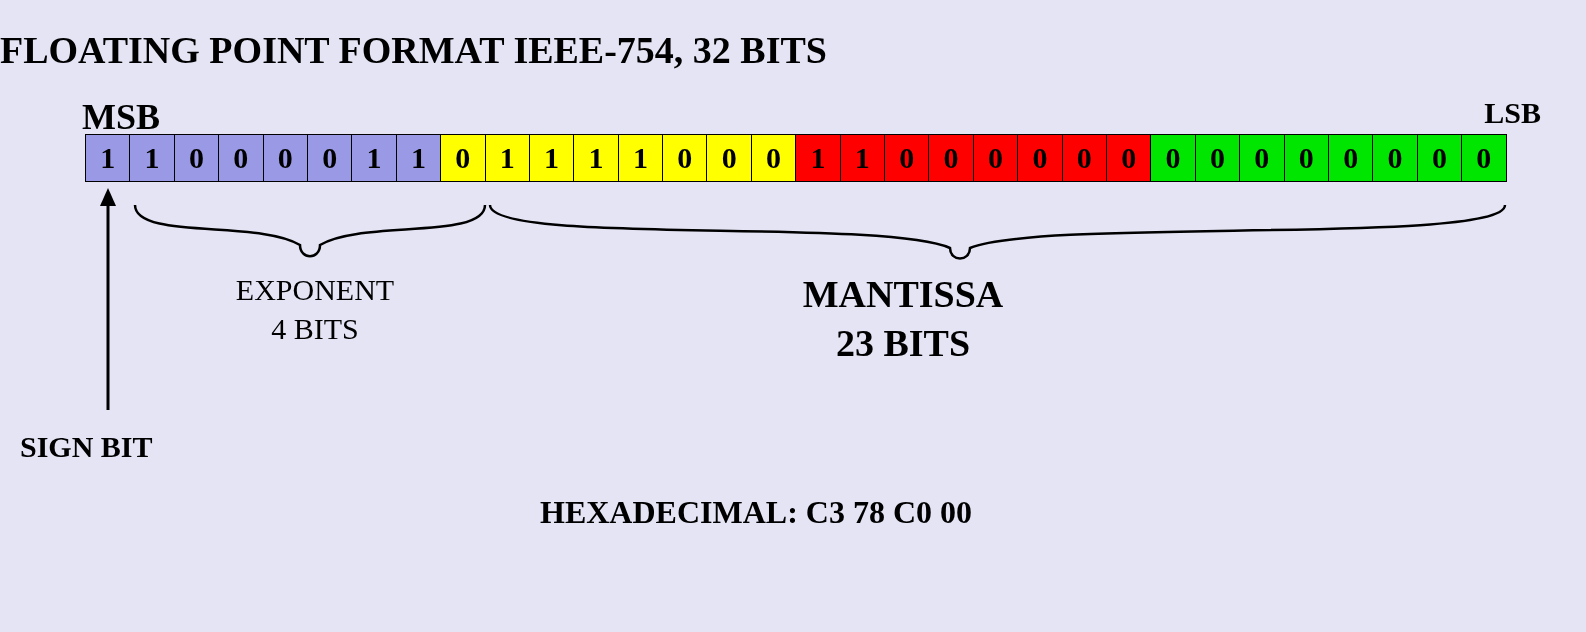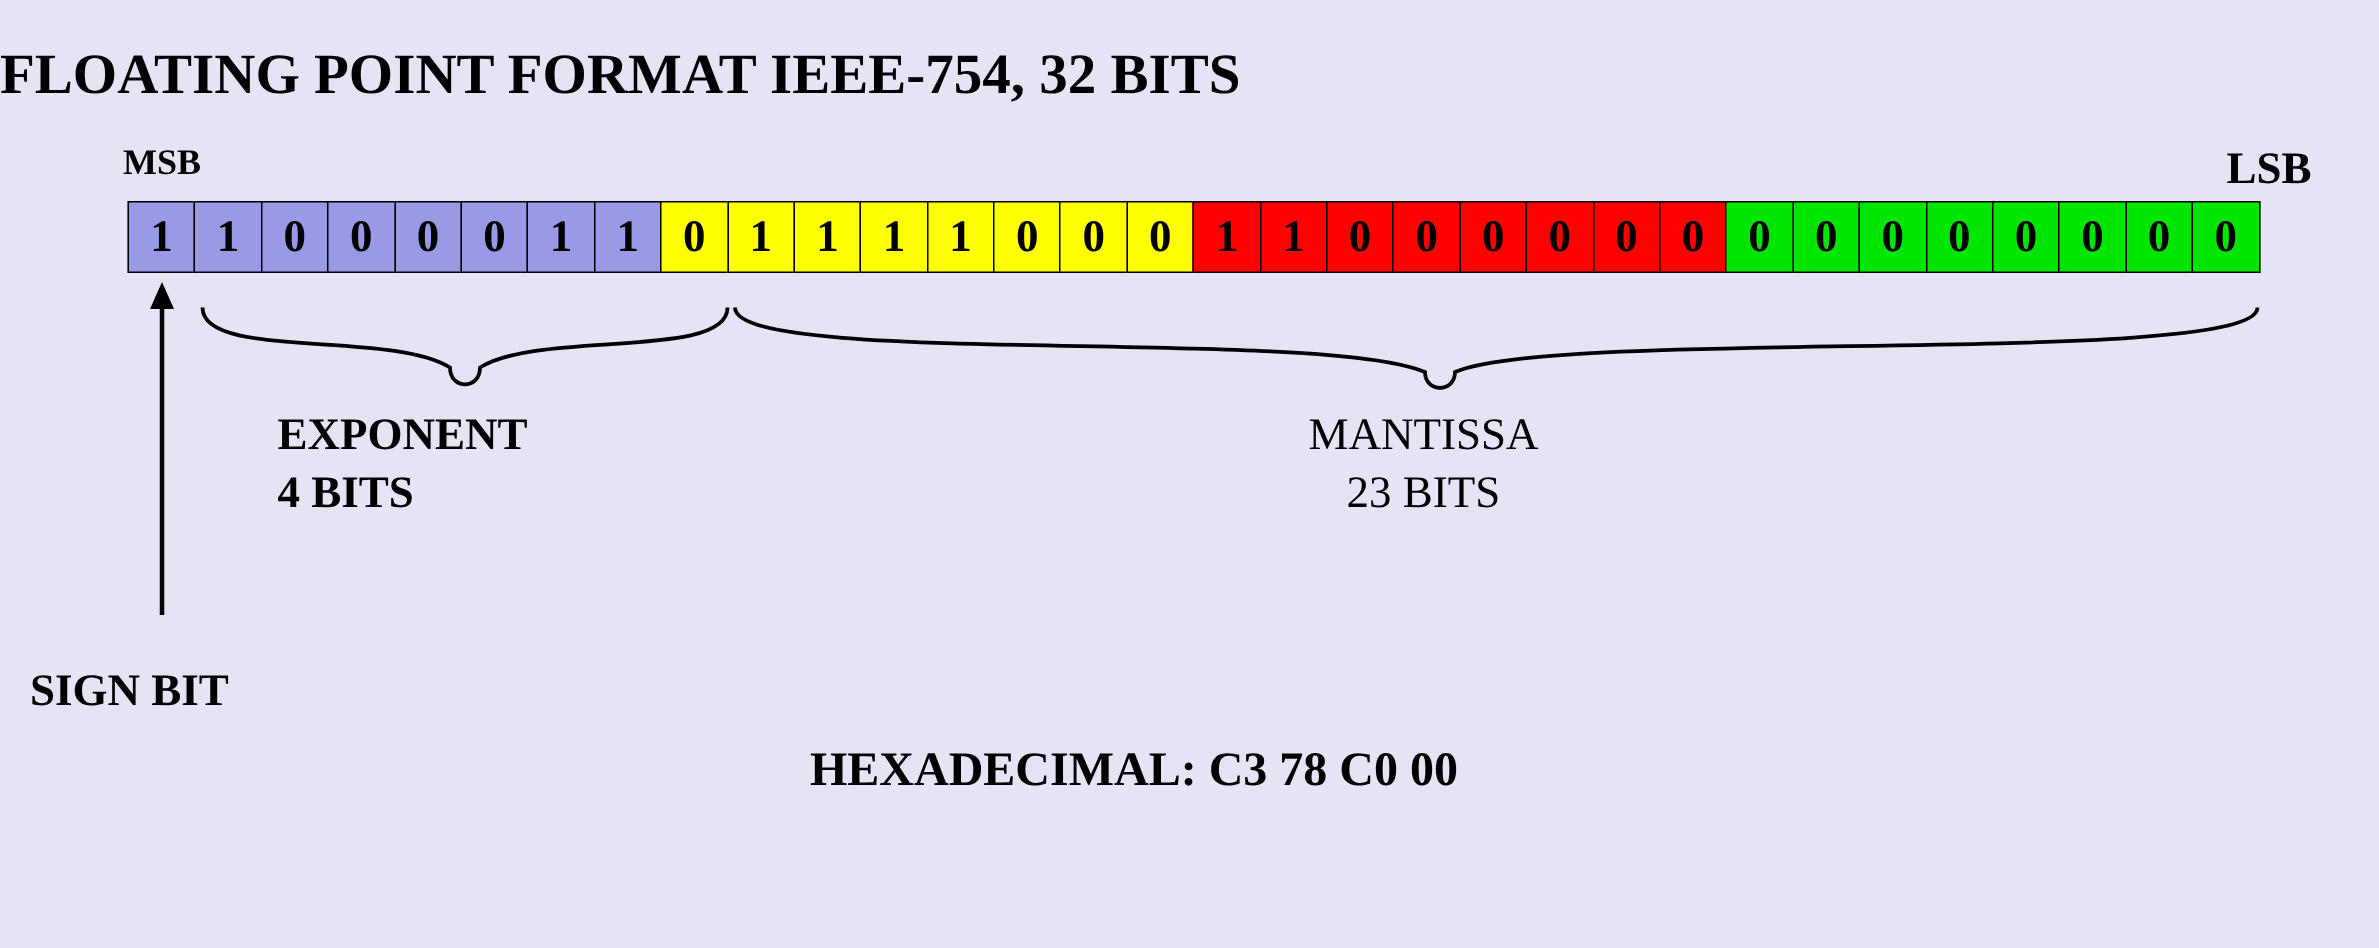--- a/index.html
+++ b/index.html
@@ -17,21 +17,21 @@
     top: 28px;
     left: 0;
     width: 100%;
     font-size: 38px;
     font-weight: bold;
   }
   .msb-label {
     position: absolute;
     top: 96px;
     left: 82px;
-    font-size: 24px;
+    font-size: 36px;
     font-weight: bold;
   }
   .lsb-label {
     position: absolute;
     top: 96px;
     right: 45px;
     font-size: 30px;
     font-weight: bold;
   }
   .bit-row {
@@ -54,37 +54,38 @@
   .bit-cell:first-child { margin-left: 0; }
   .grp0 { background: #9999e6; }
   .grp1 { background: #ffff00; }
   .grp2 { background: #ff0000; }
   .grp3 { background: #00e600; }
   .exp-label {
     position: absolute;
     top: 270px;
     left: 185px;
     font-size: 30px;
-    font-weight: bold;
+    font-weight: normal;
+    text-align: center;
     line-height: 1.3;
     width: 260px;
   }
   .mant-label {
     position: absolute;
     top: 270px;
-    left: 819px;
-    font-size: 30px;
-    font-weight: normal;
+    left: 773px;
+    font-size: 38px;
+    font-weight: bold;
     text-align: center;
     line-height: 1.3;
     width: 260px;
   }
   .sign-text {
     position: absolute;
-    top: 439px;
+    top: 425px;
     left: 20px;
     font-size: 30px;
     font-weight: bold;
     line-height: 1.45;
   }
   .example-text {
     position: absolute;
     top: 440px;
     left: 540px;
     font-size: 32px;

